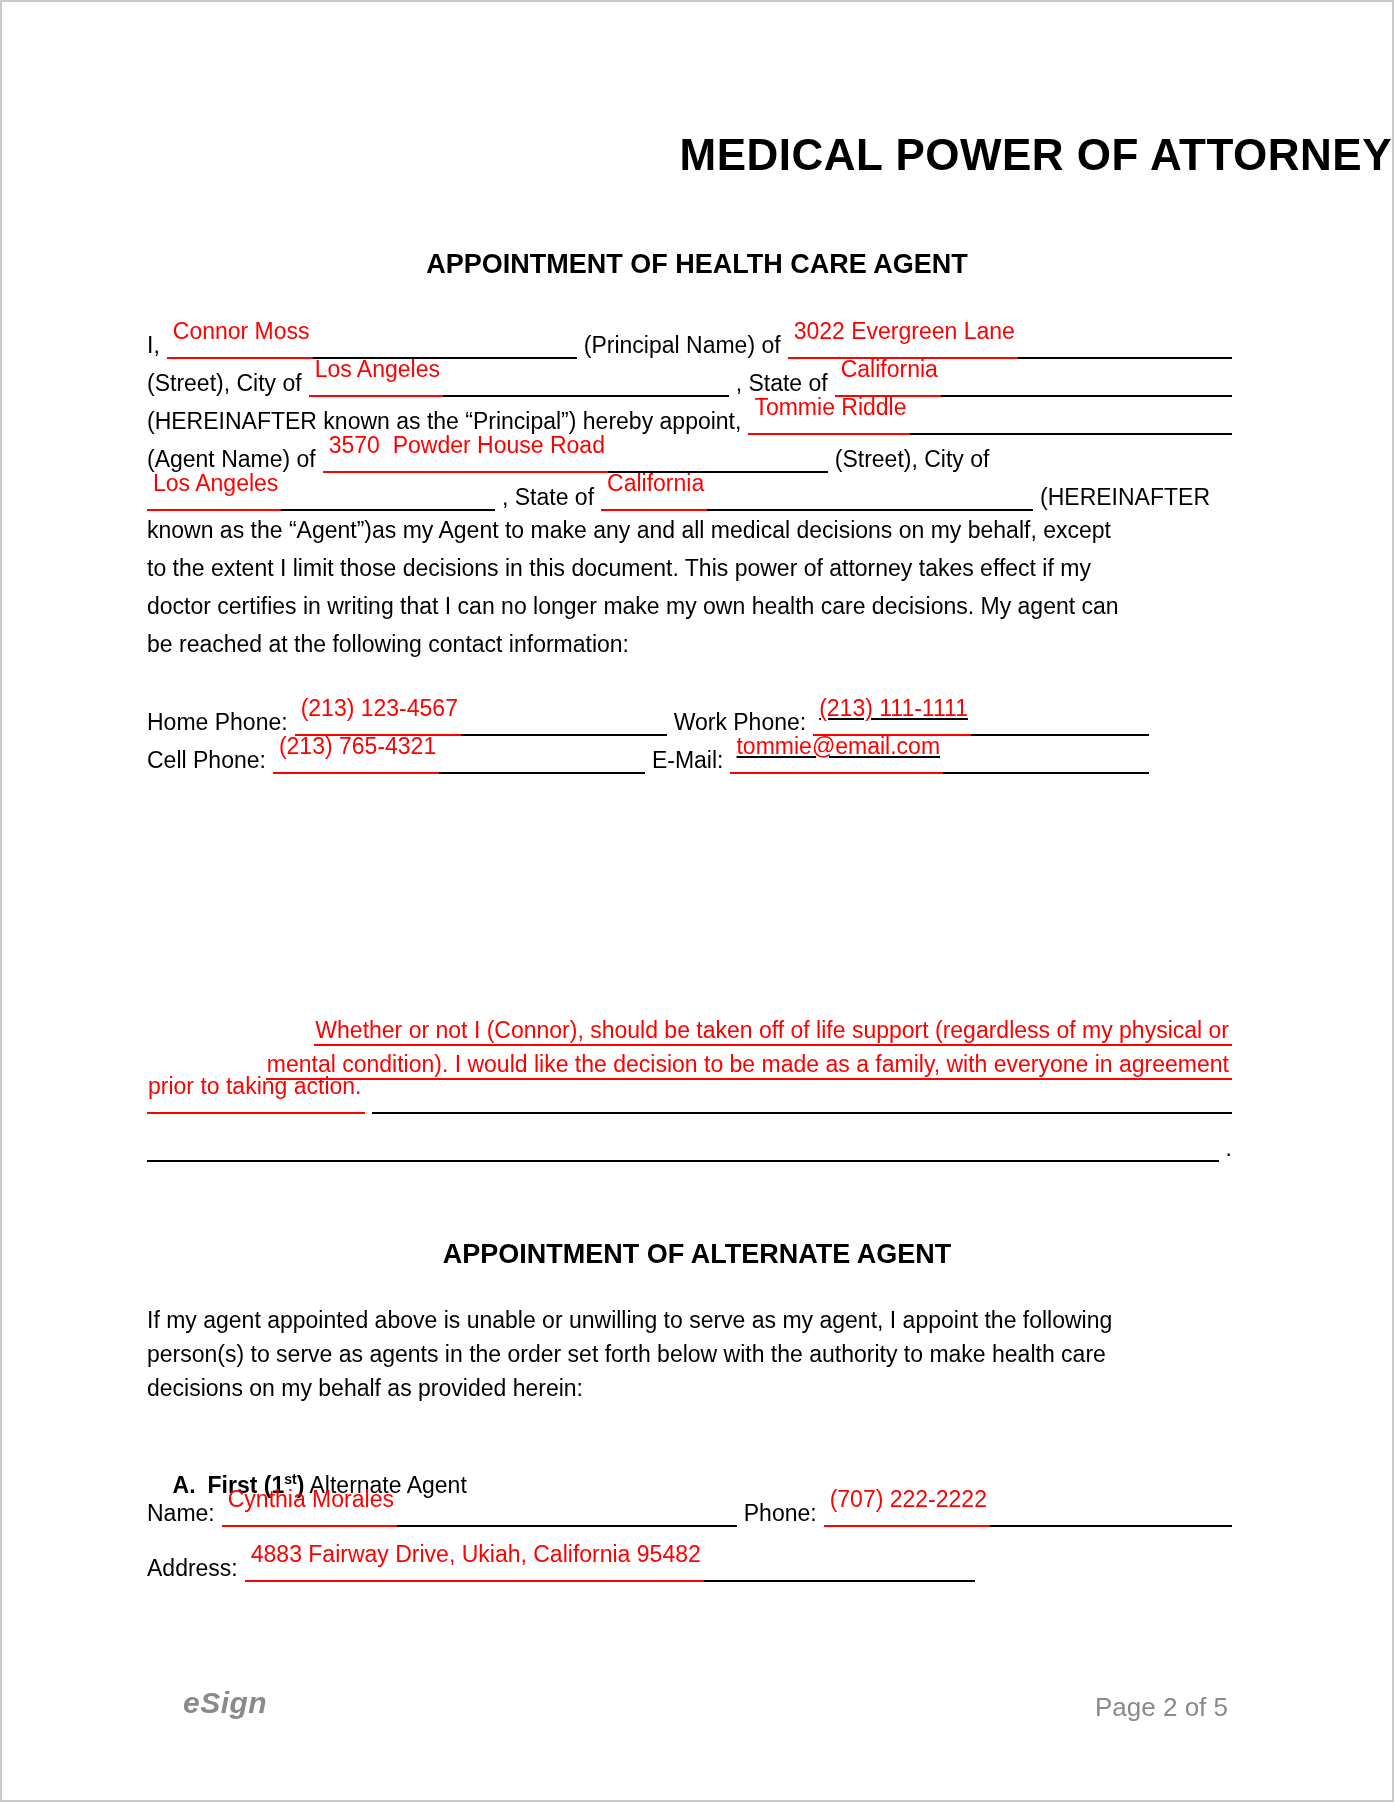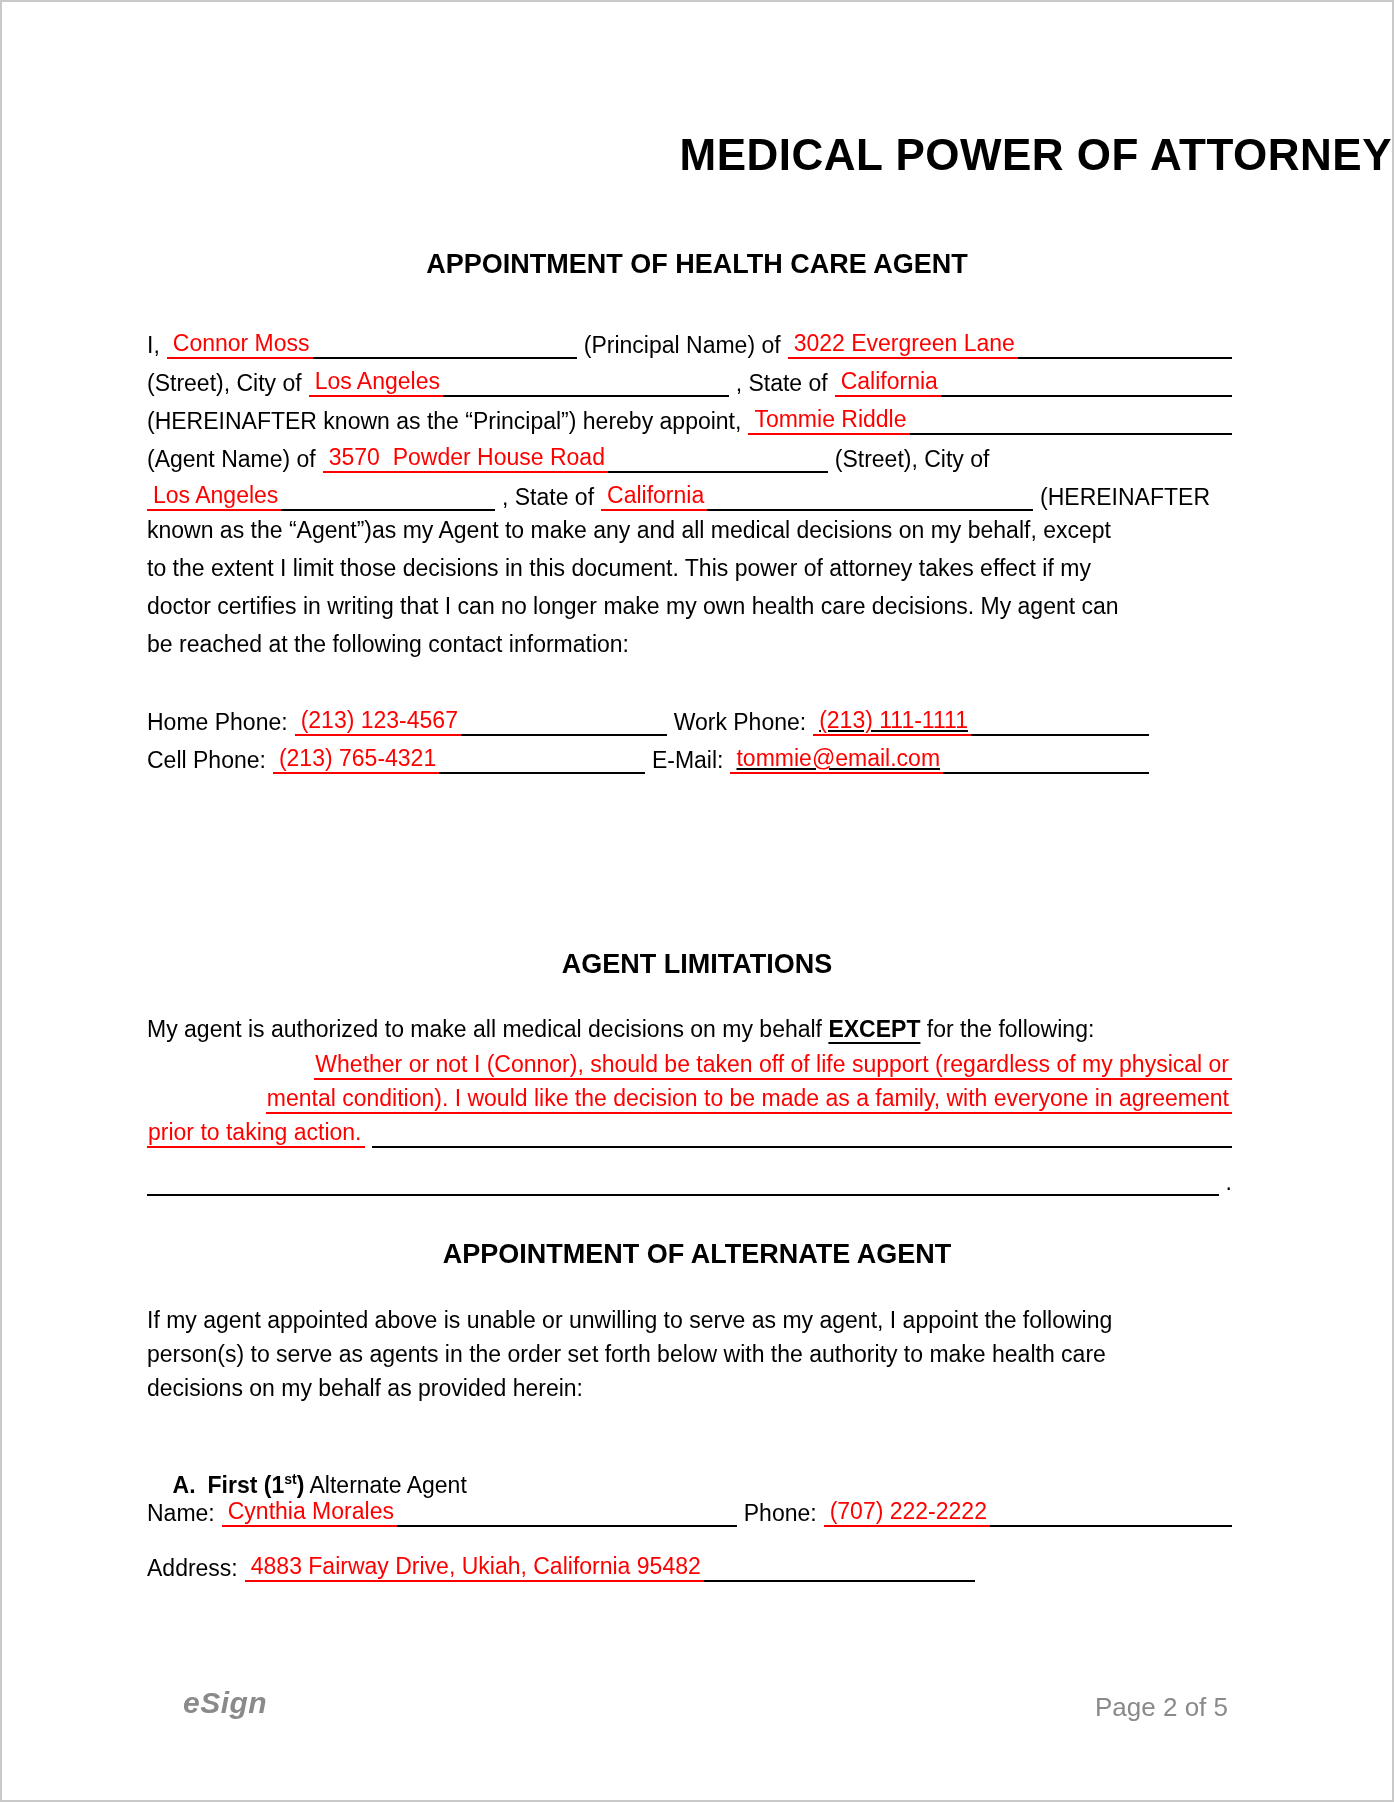--- a/index.html
+++ b/index.html
@@ -30,21 +30,21 @@
   .pline{line-height:38px;white-space:pre;}
   .pline34{line-height:34px;white-space:pre;}
   .blank{
     height:28px;border-bottom:2px solid #000;
     display:flex;align-items:flex-end;box-sizing:content-box;
   }
   .grow{flex:1 1 auto;}
   .fill{
     color:#ff0000;line-height:28px;white-space:pre;
     border-bottom:2px solid #ff0000;margin-bottom:-2px;
-    padding:0 3px 0 6px;
+    padding:0 3px 12px 6px;
   }
   .redline{color:#ff0000;line-height:28px;white-space:pre;
     border-bottom:2px solid #ff0000;padding:0 3px 0 1px;}
   .u{font-weight:700;text-decoration:underline;
      text-underline-offset:5px;text-decoration-thickness:2px;}
   .b{font-weight:700;}
   sup.sup{font-size:14px;font-weight:700;vertical-align:super;line-height:0;}
   .mr83{margin-right:83px;text-decoration:underline;}
   .footer-brand{
     position:absolute;left:181px;top:1684px;
@@ -136,24 +136,22 @@
       <span class="blank" style="width:372px">
           <span class="fill">(213) 765-4321</span>
         </span>
       <span class="t">E-Mail:</span>
       <span class="blank grow mr83">
           <span class="fill">tommie@email.com</span>
         </span>
     </div>
   </div>
 
-  <div class="h2" style="top:947px">AGENT LIMITATIONS</div>
 
   <div class="block" style="top:1010px">
-    <div class="pline34"><span>My agent is authorized to make all medical decisions on my behalf</span> <span class="u">EXCEPT</span> <span>for the following:</span></div>
     <div class="row h34">
       <span class="redline">Whether or not I (Connor), should be taken off of life support (regardless of my physical or</span>
     </div>
     <div class="row h34">
       <span class="redline">mental condition). I would like the decision to be made as a family, with everyone in agreement</span>
     </div>
     <div class="row h34">
       <span class="blank">
           <span class="fill" style="padding-left:1px">prior to taking action.</span>
         </span>

